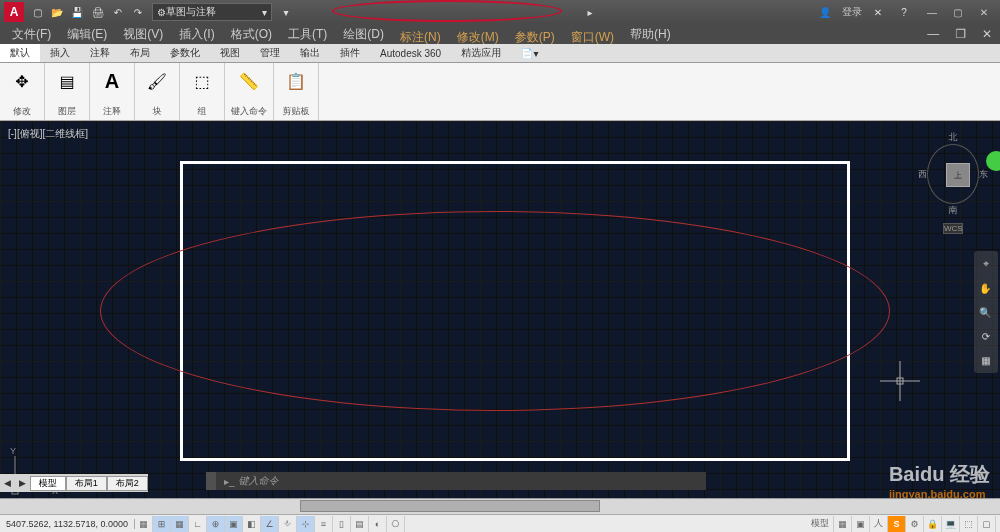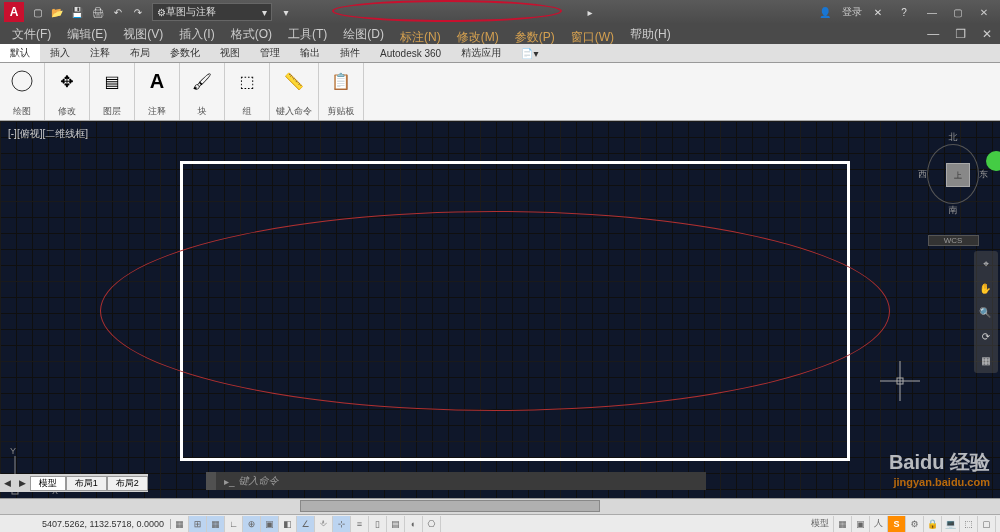--- a/index.html
+++ b/index.html
@@ -38,44 +38,44 @@
   linear-gradient(90deg, #0f0f0f 1px, transparent 1px);
   background-size: 80px 80px, 80px 80px, 16px 16px, 16px 16px; }
 .viewport-label { position: absolute; top: 6px; left: 8px; color: #ccc; font-size: 10px; }
 .white-rect { position: absolute; left: 180px; top: 40px; width: 670px; height: 300px; border: 3px solid #fff; }
 .red-ellipse { position: absolute; left: 100px; top: 90px; width: 790px; height: 200px; border: 1px solid #b03030; border-radius: 50%; }
 .ucs { position: absolute; left: 10px; bottom: 30px; color: #888; font-size: 10px; }
 .crosshair { position: absolute; right: 80px; top: 240px; color: #888; }
 .viewcube { position: absolute; right: 12px; top: 10px; width: 70px; height: 90px; color: #999; font-size: 9px; }
 .vc-compass { width: 60px; height: 60px; border: 1px solid #555; border-radius: 50%; position: relative; margin: 0 auto; }
 .vc-cube { position: absolute; top: 18px; left: 18px; width: 24px; height: 24px; background: #888; border: 1px solid #aaa; }
-.wcs-badge { margin-top: 18px; border: 1px solid #555; width: 51px; text-align: center; font-size: 8px; color: #999; margin-left: auto; margin-right: auto; background: #333; }
+.wcs-badge { margin-top: 6px; border: 1px solid #555; width: 20px; text-align: center; font-size: 8px; color: #999; margin-left: auto; margin-right: auto; background: #333; }
 .nav-bar { position: absolute; right: 2px; top: 130px; width: 24px; background: rgba(80,80,80,0.5); display: flex; flex-direction: column; align-items: center; padding: 4px 0; gap: 6px; border-radius: 3px; }
 .nav-btn { width: 18px; height: 18px; color: #ccc; display: flex; align-items: center; justify-content: center; cursor: pointer; font-size: 10px; }
 .green-badge { position: absolute; right: -6px; top: 30px; width: 20px; height: 20px; background: #4c4; border-radius: 50%; }
 
 .layout-tabs { position: absolute; left: 0; bottom: 36px; height: 18px; display: flex; align-items: center; font-size: 9px; background: #d4d4d4; }
 .lt-btn { padding: 0 4px; cursor: pointer; color: #333; }
 .lt-tab { padding: 0 8px; border: 1px solid #999; background: #f0f0f0; cursor: pointer; }
 .lt-tab.active { background: #fff; }
 
 .cmd-line { position: absolute; left: 206px; bottom: 38px; height: 18px; background: #3a3a3a; display: flex; align-items: center; color: #999; font-size: 10px; width: 500px; }
 .cmd-handle { width: 10px; height: 100%; background: #505050; margin-right: 4px; }
 
 .status-bar { position: absolute; bottom: 0; left: 0; right: 0; height: 18px; background: #ebebeb; display: flex; align-items: center; font-size: 9px; color: #333; border-top: 1px solid #aaa; }
-.coords { padding: 0 6px; border-right: 1px solid #aaa; margin-left: 36px; }
+.coords { padding: 0 6px; border-right: 1px solid #aaa; }
 .sb-toggles { display: flex; gap: 0; }
 .sb-btn { width: 18px; height: 16px; display: flex; align-items: center; justify-content: center; border-right: 1px solid #ccc; cursor: pointer; color: #666; }
 .sb-btn.on { background: #bcd4f0; }
 .sb-right { margin-left: auto; display: flex; gap: 0; padding-right: 4px; }
 
 .scroll-h { position: absolute; left: 0; right: 0; bottom: 18px; height: 16px; background: #d8d8d8; border-top: 1px solid #999; }
 .scroll-thumb-h { position: absolute; left: 300px; width: 300px; top: 1px; height: 12px; background: #b0b0b0; border: 1px solid #888; }
 
-.watermark { position: absolute; right: 10px; bottom: 40px; color: #fff; opacity: 0.7; font-size: 20px; font-weight: bold; text-align: right; }
+.watermark { position: absolute; right: 10px; bottom: 28px; color: #fff; opacity: 0.7; font-size: 20px; font-weight: bold; }
 .watermark .sub { font-size: 11px; color: #ff8c00; display: block; }
 </style>
 </head>
 <body>
 
 <div class="title-bar">
   <div class="app-icon">A</div>
   <div class="qat-btn">▢</div>
   <div class="qat-btn">📂</div>
   <div class="qat-btn">💾</div>
@@ -132,30 +132,20 @@
   <div class="ribbon-tab">视图</div>
   <div class="ribbon-tab">管理</div>
   <div class="ribbon-tab">输出</div>
   <div class="ribbon-tab">插件</div>
   <div class="ribbon-tab">Autodesk 360</div>
   <div class="ribbon-tab">精选应用</div>
   <div class="ribbon-tab">📄▾</div>
 </div>
 
 <div class="ribbon">
-  <div class="ribbon-panel">
-    <div class="ribbon-btn">
-      <div class="ribbon-btn-icon">
-          <svg width="26" height="26">
-            <circle cx="13" cy="13" r="10" fill="none" stroke="#333"></circle>
-          </svg>
-        </div>
-    </div>
-    <div class="panel-label">绘图</div>
-  </div>
   <div class="ribbon-panel">
     <div class="ribbon-btn">
       <div class="ribbon-btn-icon">✥</div>
     </div>
     <div class="panel-label">修改</div>
   </div>
   <div class="ribbon-panel">
     <div class="ribbon-btn">
       <div class="ribbon-btn-icon">▤</div>
     </div>

